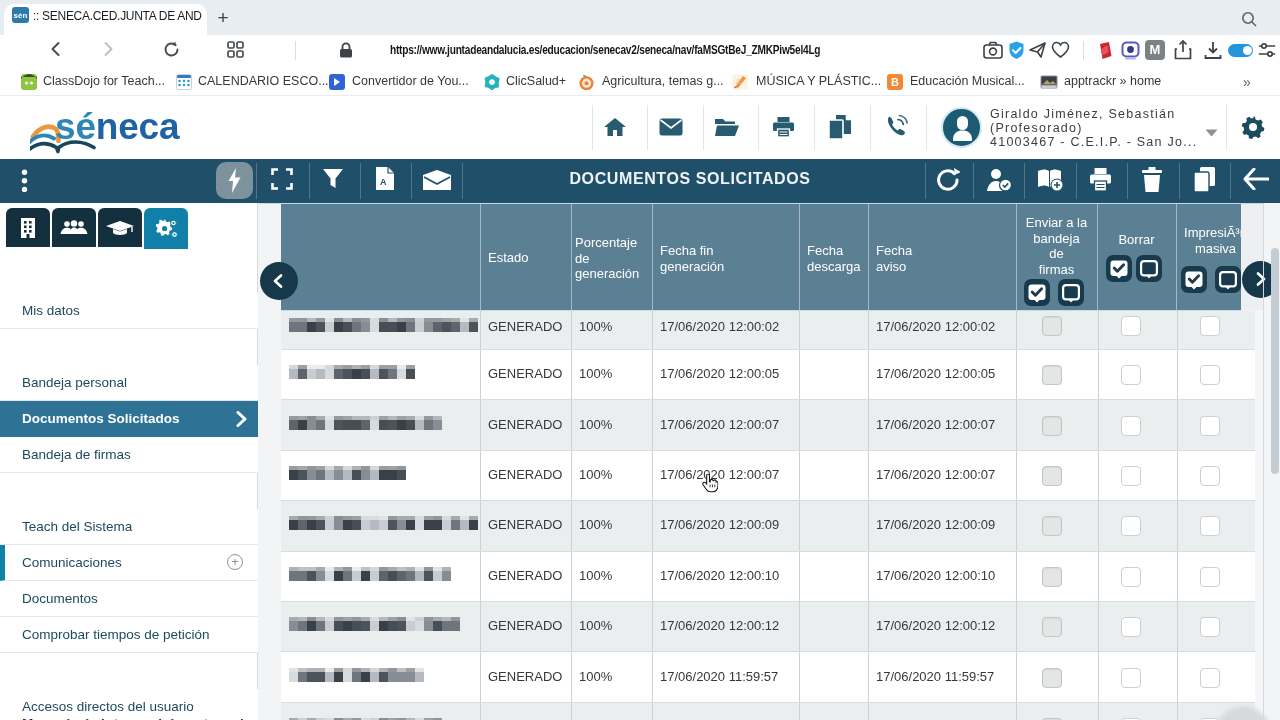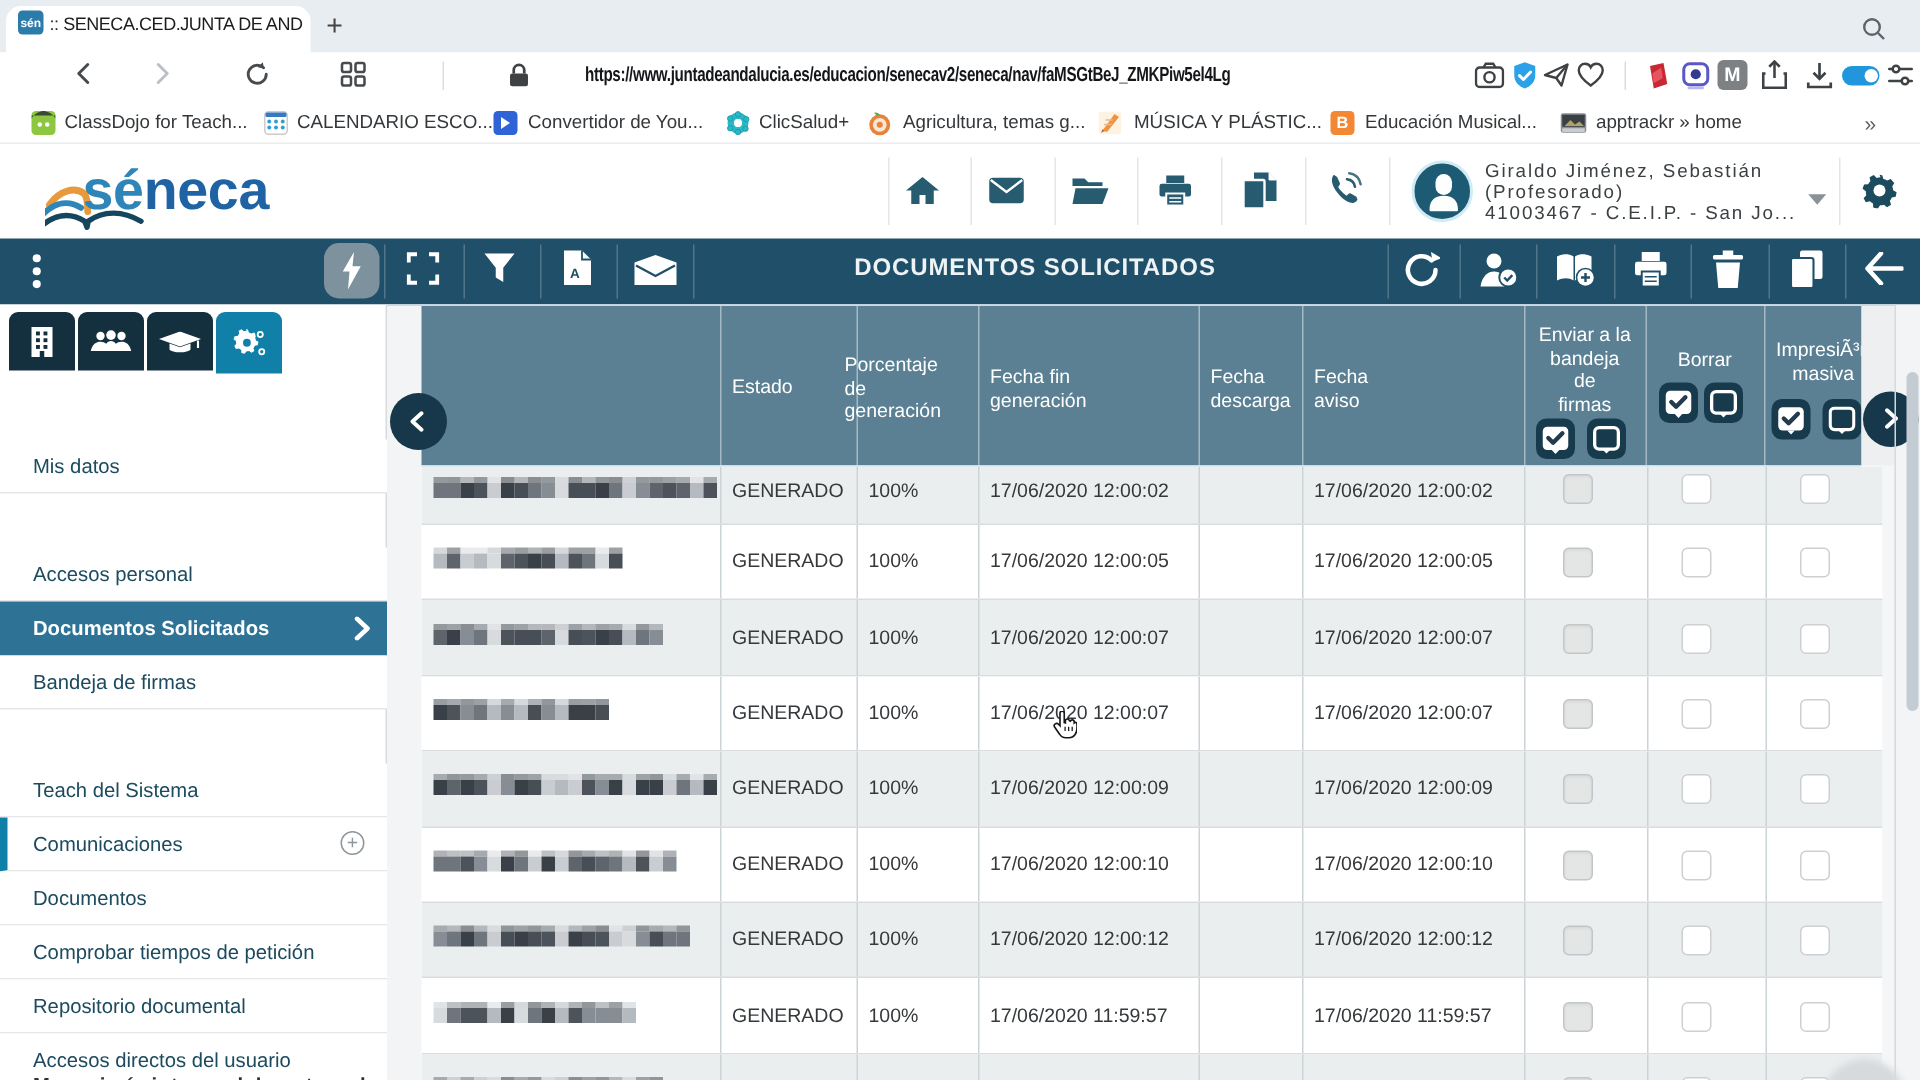--- a/index.html
+++ b/index.html
@@ -368,48 +368,47 @@
       </svg>
     <svg class="abs" style="left:155px;top:14px" width="24" height="24" viewBox="0 0 24 24">
         <path d="M9 2.5 l1.3 0.2 l0.6 1.9 a5.8 5.8 0 0 1 1.7 0.7 l1.8-0.7 l1.7 1.9 l-1 1.7 a5.8 5.8 0 0 1 0.5 1.8 l1.7 0.9 l-0.5 2.2 l-1.9 0.4 a5.8 5.8 0 0 1 -0.9 1.6 l0.6 1.9 l-2 1.2 l-1.5-1.2 a5.8 5.8 0 0 1 -1.9 0.3 l-1.1 1.6 l-2.2-0.6 l-0.1-2 a5.8 5.8 0 0 1 -1.5-1 l-2 0.4 l-1.1-2 l1.3-1.5 a5.8 5.8 0 0 1 -0.2-1.9 l-1.6-1.1 l0.7-2.1 l2-0.1 a5.8 5.8 0 0 1 1.1-1.5 l-0.4-2 l2-1 l1.4 1.4 a5.8 5.8 0 0 1 1.9-0.4 Z" fill="#fff"></path>
         <circle cx="9.6" cy="11.5" r="2.6" fill="#1080a8"></circle>
         <circle cx="18.5" cy="6" r="2.8" fill="#fff" stroke="#1080a8" stroke-width="1"></circle>
         <circle cx="18.5" cy="6" r="1.1" fill="#1080a8"></circle>
         <circle cx="19.5" cy="17.5" r="2.8" fill="#fff" stroke="#1080a8" stroke-width="1"></circle>
         <circle cx="19.5" cy="17.5" r="1.1" fill="#1080a8"></circle>
       </svg>
     <div class="mitem abs" style="top:90px">Mis datos</div>
-    <div class="mitem abs" style="top:162px">Accesos personal</div>
+    <div class="mitem abs" style="top:162px">Bandeja personal</div>
     <div class="mitem abs" id="misel" style="top:198px">Documentos Solicitados</div>
     <svg class="abs" style="left:236px;top:208px" width="11" height="16" viewBox="0 0 11 16">
         <path d="M2 1.5 L9 8 L2 14.5" fill="none" stroke="#fff" stroke-width="3" stroke-linecap="round" stroke-linejoin="round"></path>
       </svg>
     <div class="mitem abs" style="top:234px">Bandeja de firmas</div>
     <div class="mitem abs" style="top:306px">Teach del Sistema</div>
     <div class="mitem abs" style="top:342px;border-left:5px solid #1080a8;padding-left:17px">Comunicaciones</div>
     <div class="abs" style="left:227px;top:351px;width:16px;height:16px;border-radius:50%;border:1.4px solid #8c969c;color:#8c969c;font-size:13px;text-align:center;line-height:14px">+</div>
     <div class="mitem abs" style="top:378px">Documentos</div>
     <div class="mitem abs" style="top:414px">Comprobar tiempos de petición</div>
-    <div class="mitem abs" style="top:450px">Repositorio documental</div>
     <div class="mitem abs" style="top:486px">Accesos directos del usuario</div>
     <div class="abs" style="left:22px;top:513px;font-size:13.5px;font-weight:bold;color:#2c3237;white-space:nowrap;letter-spacing:0.5px">Mensajería interna del centro educativo pr</div>
   </div>
 
   <div id="content" class="abs">
     <div id="thead">
       <div class="hcol" style="left:199px"></div>
       <div class="hcol" style="left:290px"></div>
       <div class="hcol" style="left:371px"></div>
       <div class="hcol" style="left:518px"></div>
       <div class="hcol" style="left:587px"></div>
       <div class="hcol" style="left:735px"></div>
       <div class="hcol" style="left:816px"></div>
       <div class="hcol" style="left:895px"></div>
       <div class="hlbl" style="left:207px;top:46px">Estado</div>
-      <div class="hlbl" style="left:282px;top:31px">Porcentaje<br>de<br>generación</div>
+      <div class="hlbl" style="left:294px;top:31px">Porcentaje<br>de<br>generación</div>
       <div class="hlbl" style="left:379px;top:39px">Fecha fin<br>generación</div>
       <div class="hlbl" style="left:526px;top:39px">Fecha<br>descarga</div>
       <div class="hlbl" style="left:595px;top:39px">Fecha<br>aviso</div>
       <div class="hlbl" style="left:735px;top:11px;width:81px;text-align:center">Enviar a la<br>bandeja<br>de<br>firmas</div>
       <div class="hlbl" style="left:816px;top:28px;width:79px;text-align:center">Borrar</div>
       <div class="hlbl" style="left:895px;top:21px;width:79px;text-align:center">ImpresiÃ³n<br>masiva</div>
     <div class="dkcb abs" style="left:743px;top:75px"></div>
         <svg class="abs" style="left:747px;top:80px" width="18" height="19" viewBox="0 0 18 19">
           <rect x="0.5" y="0.5" width="17" height="15.5" rx="3" fill="#fff"></rect>
           <path d="M6.5 16 h5 l-2.5 2.6 Z" fill="#fff"></path>

